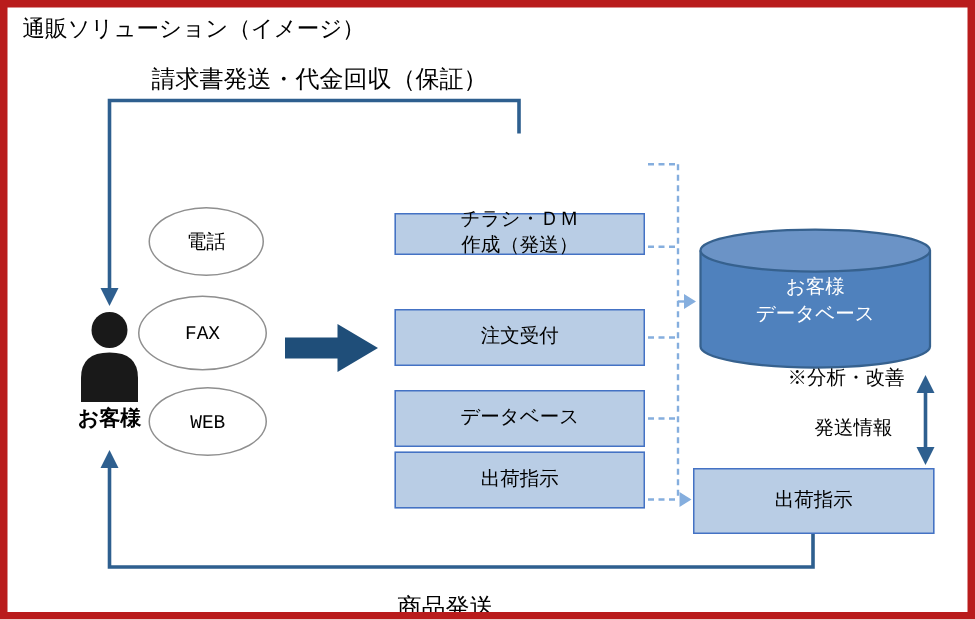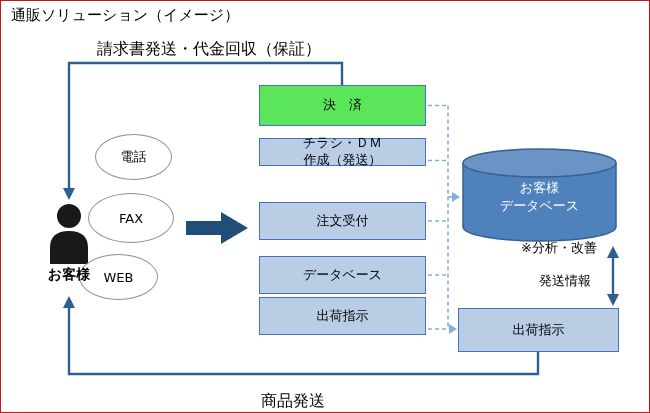--- a/index.html
+++ b/index.html
@@ -3,21 +3,21 @@
 <meta charset="utf-8">
 <style>
   * { margin:0; padding:0; box-sizing:border-box; }
   html,body { background:#ffffff; }
   body {
     font-family:"DejaVu Sans","Liberation Sans",sans-serif;
     color:#000;
   }
   .canvas {
     position:relative; width:650px; height:413px;
-    background:#fff; border:1px solid #b91c1c; overflow:hidden;
+    background:#fff; border:5px solid #b91c1c; overflow:hidden;font-family:Liberation Mono, monospace;
   }
   .abs { position:absolute; }
   .title {
     left:10px; top:5px; font-size:15px; color:#000;
   }
   .flow-label { font-size:16px; color:#000; white-space:nowrap; }
   svg.layer { position:absolute; left:0; top:0; pointer-events:none; }
   .solid { fill:none; stroke:var(--arrow); stroke-width:2.4px; }
   .solid-fill { fill:var(--arrow); }
   .block { fill:var(--block_arrow); }
@@ -93,27 +93,26 @@
   <div class="abs title">通販ソリューション（イメージ）</div>
 
   <div class="abs flow-label" style="left:96px; top:38px;">請求書発送・代金回収（保証）</div>
 
   <div class="ellipse" style="left:94px; top:133px; width:77px; height:46px;">
     <span>電話</span>
   </div>
   <div class="ellipse" style="left:87px; top:192px; width:86px; height:50px;">
     <span>FAX</span>
   </div>
-  <div class="ellipse" style="left:78px; top:253px; width:79px; height:46px;">
+  <div class="ellipse" style="left:94px; top:253px; width:79px; height:46px;">
     <span>WEB</span>
   </div>
 
   <div class="customer-label">お客様</div>
 
-  <div class="box green" style="top:84px; height:41px;">決　済</div>
   <div class="box" style="top:137px; height:28px;">チラシ・ＤＭ
 作成（発送）</div>
   <div class="box" style="top:201px; height:38px;">注文受付</div>
   <div class="box" style="top:255px; height:38px;">データベース</div>
   <div class="box" style="top:296px; height:38px;">出荷指示</div>
 
   <div class="db-label">お客様
 データベース</div>
   <div class="note-label" style="left:520px; top:238px;">※分析・改善</div>
 

